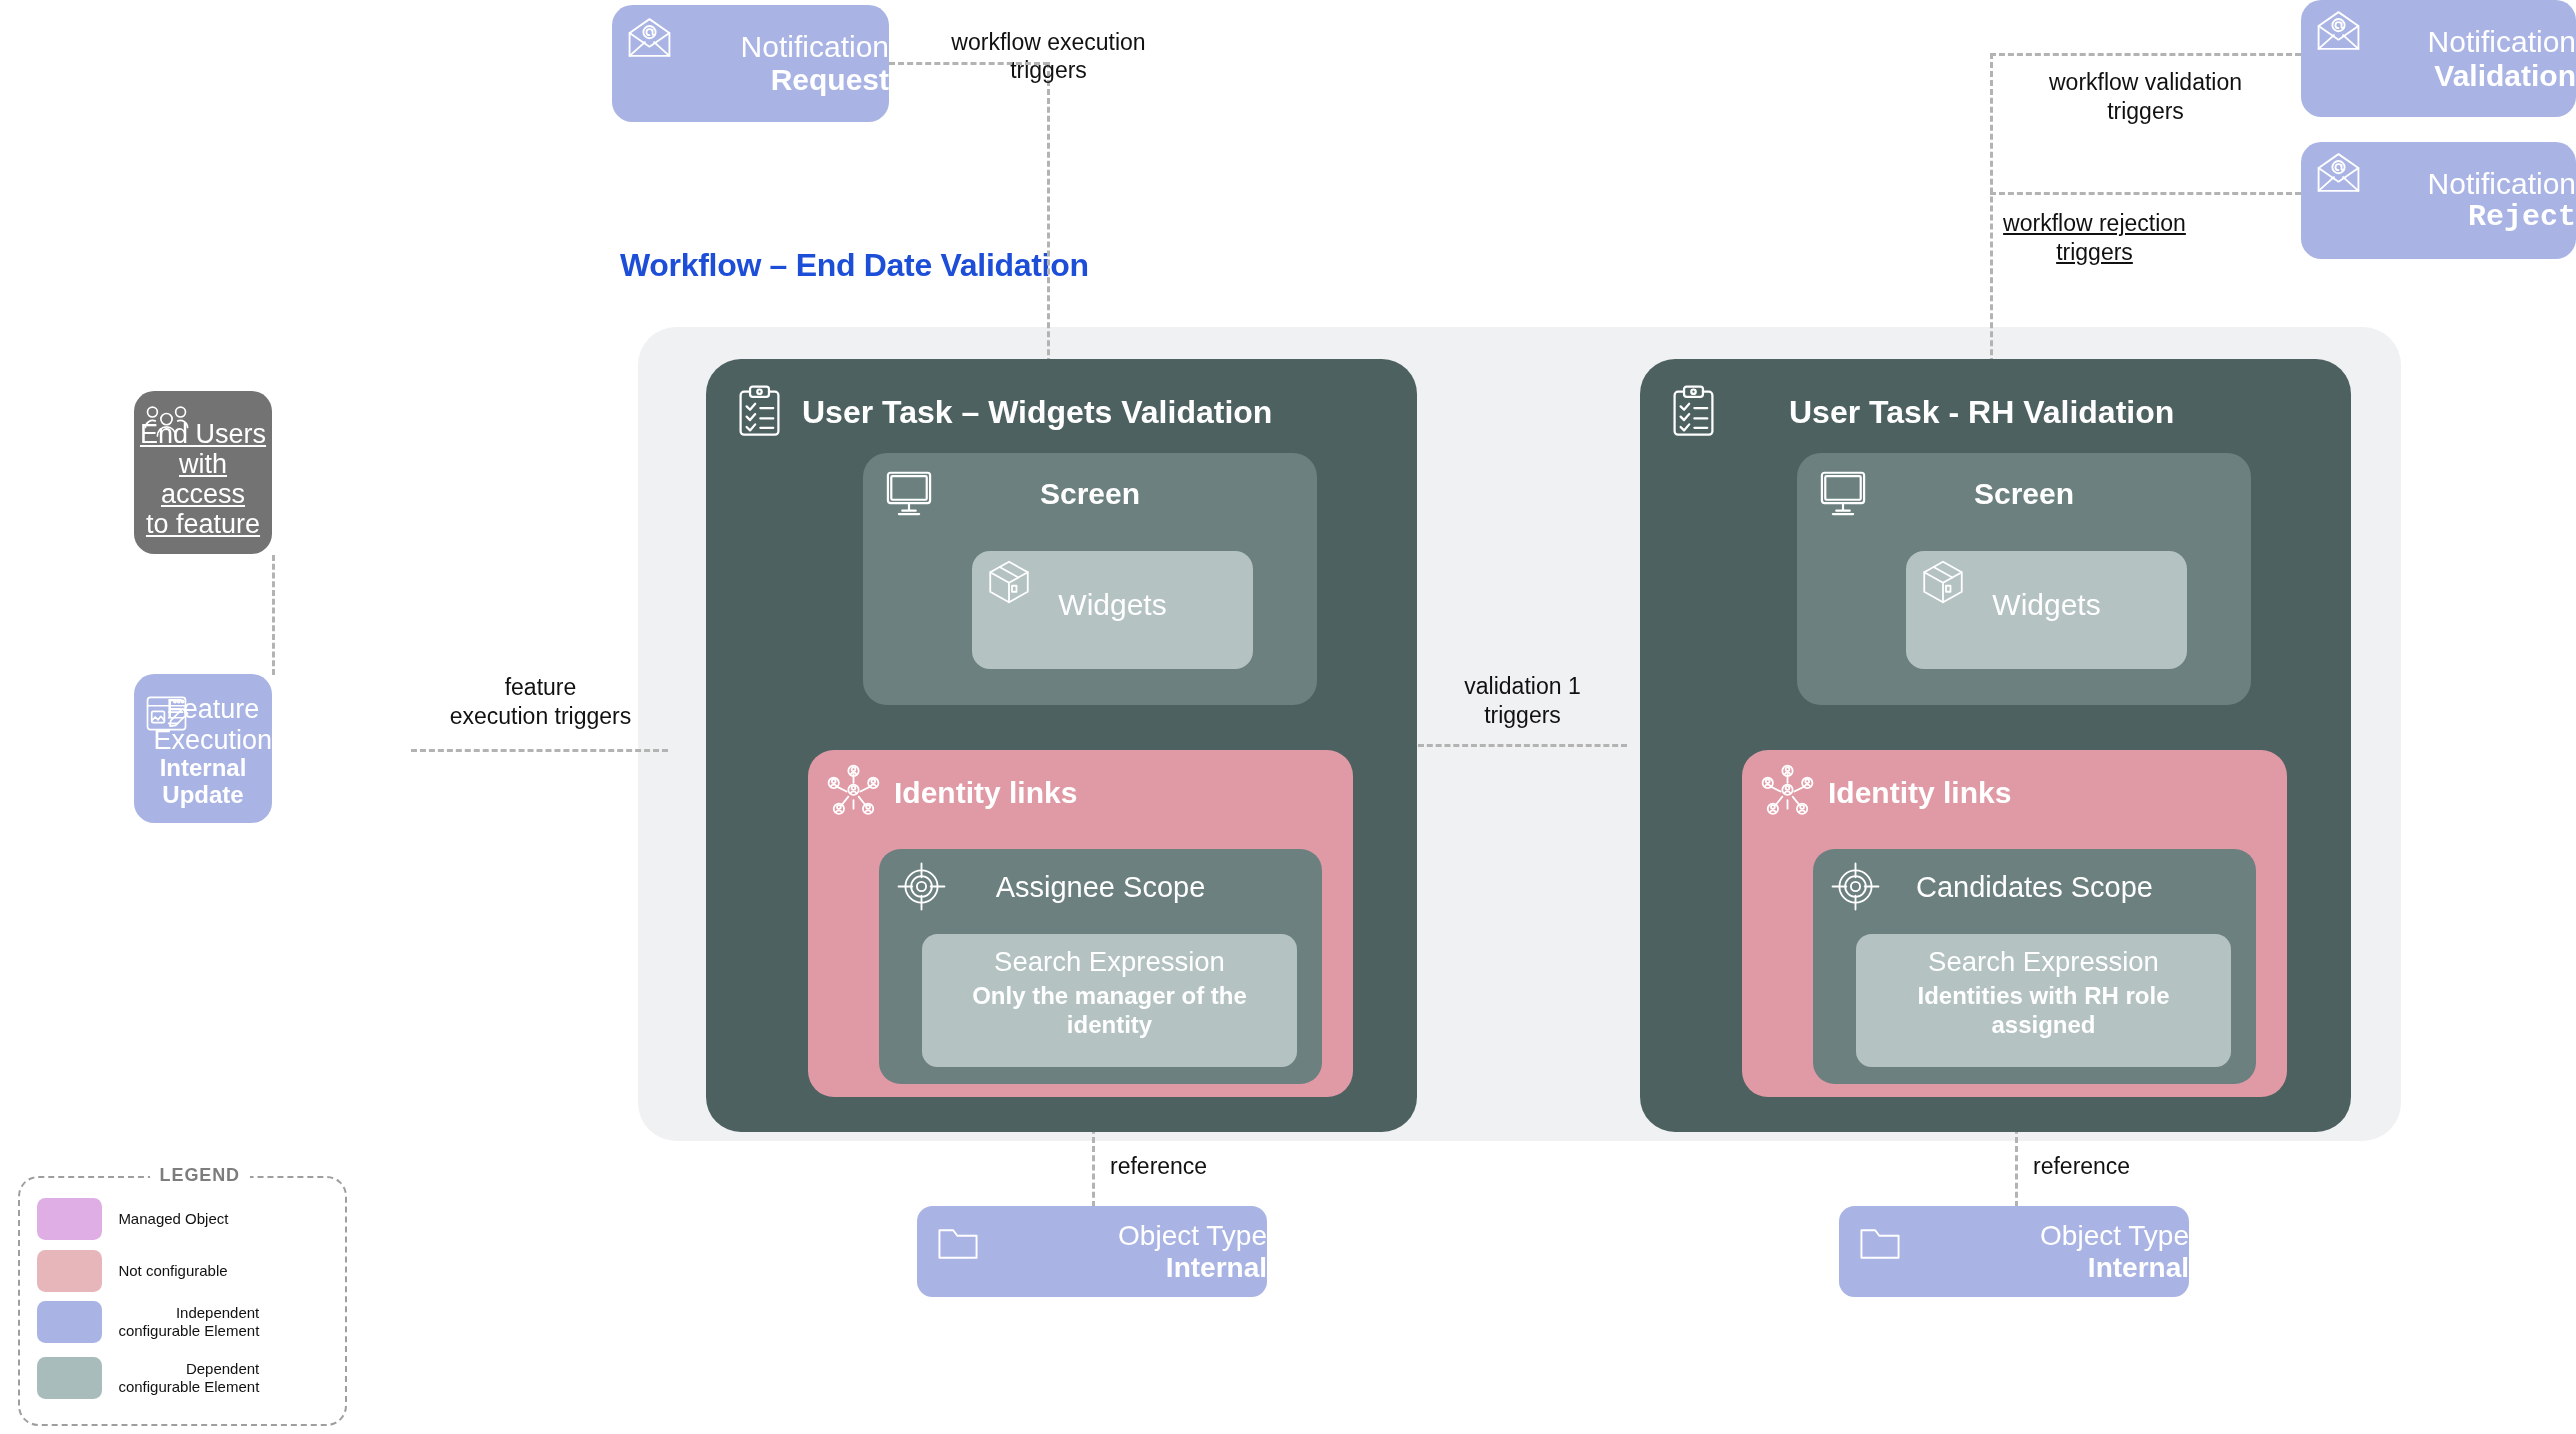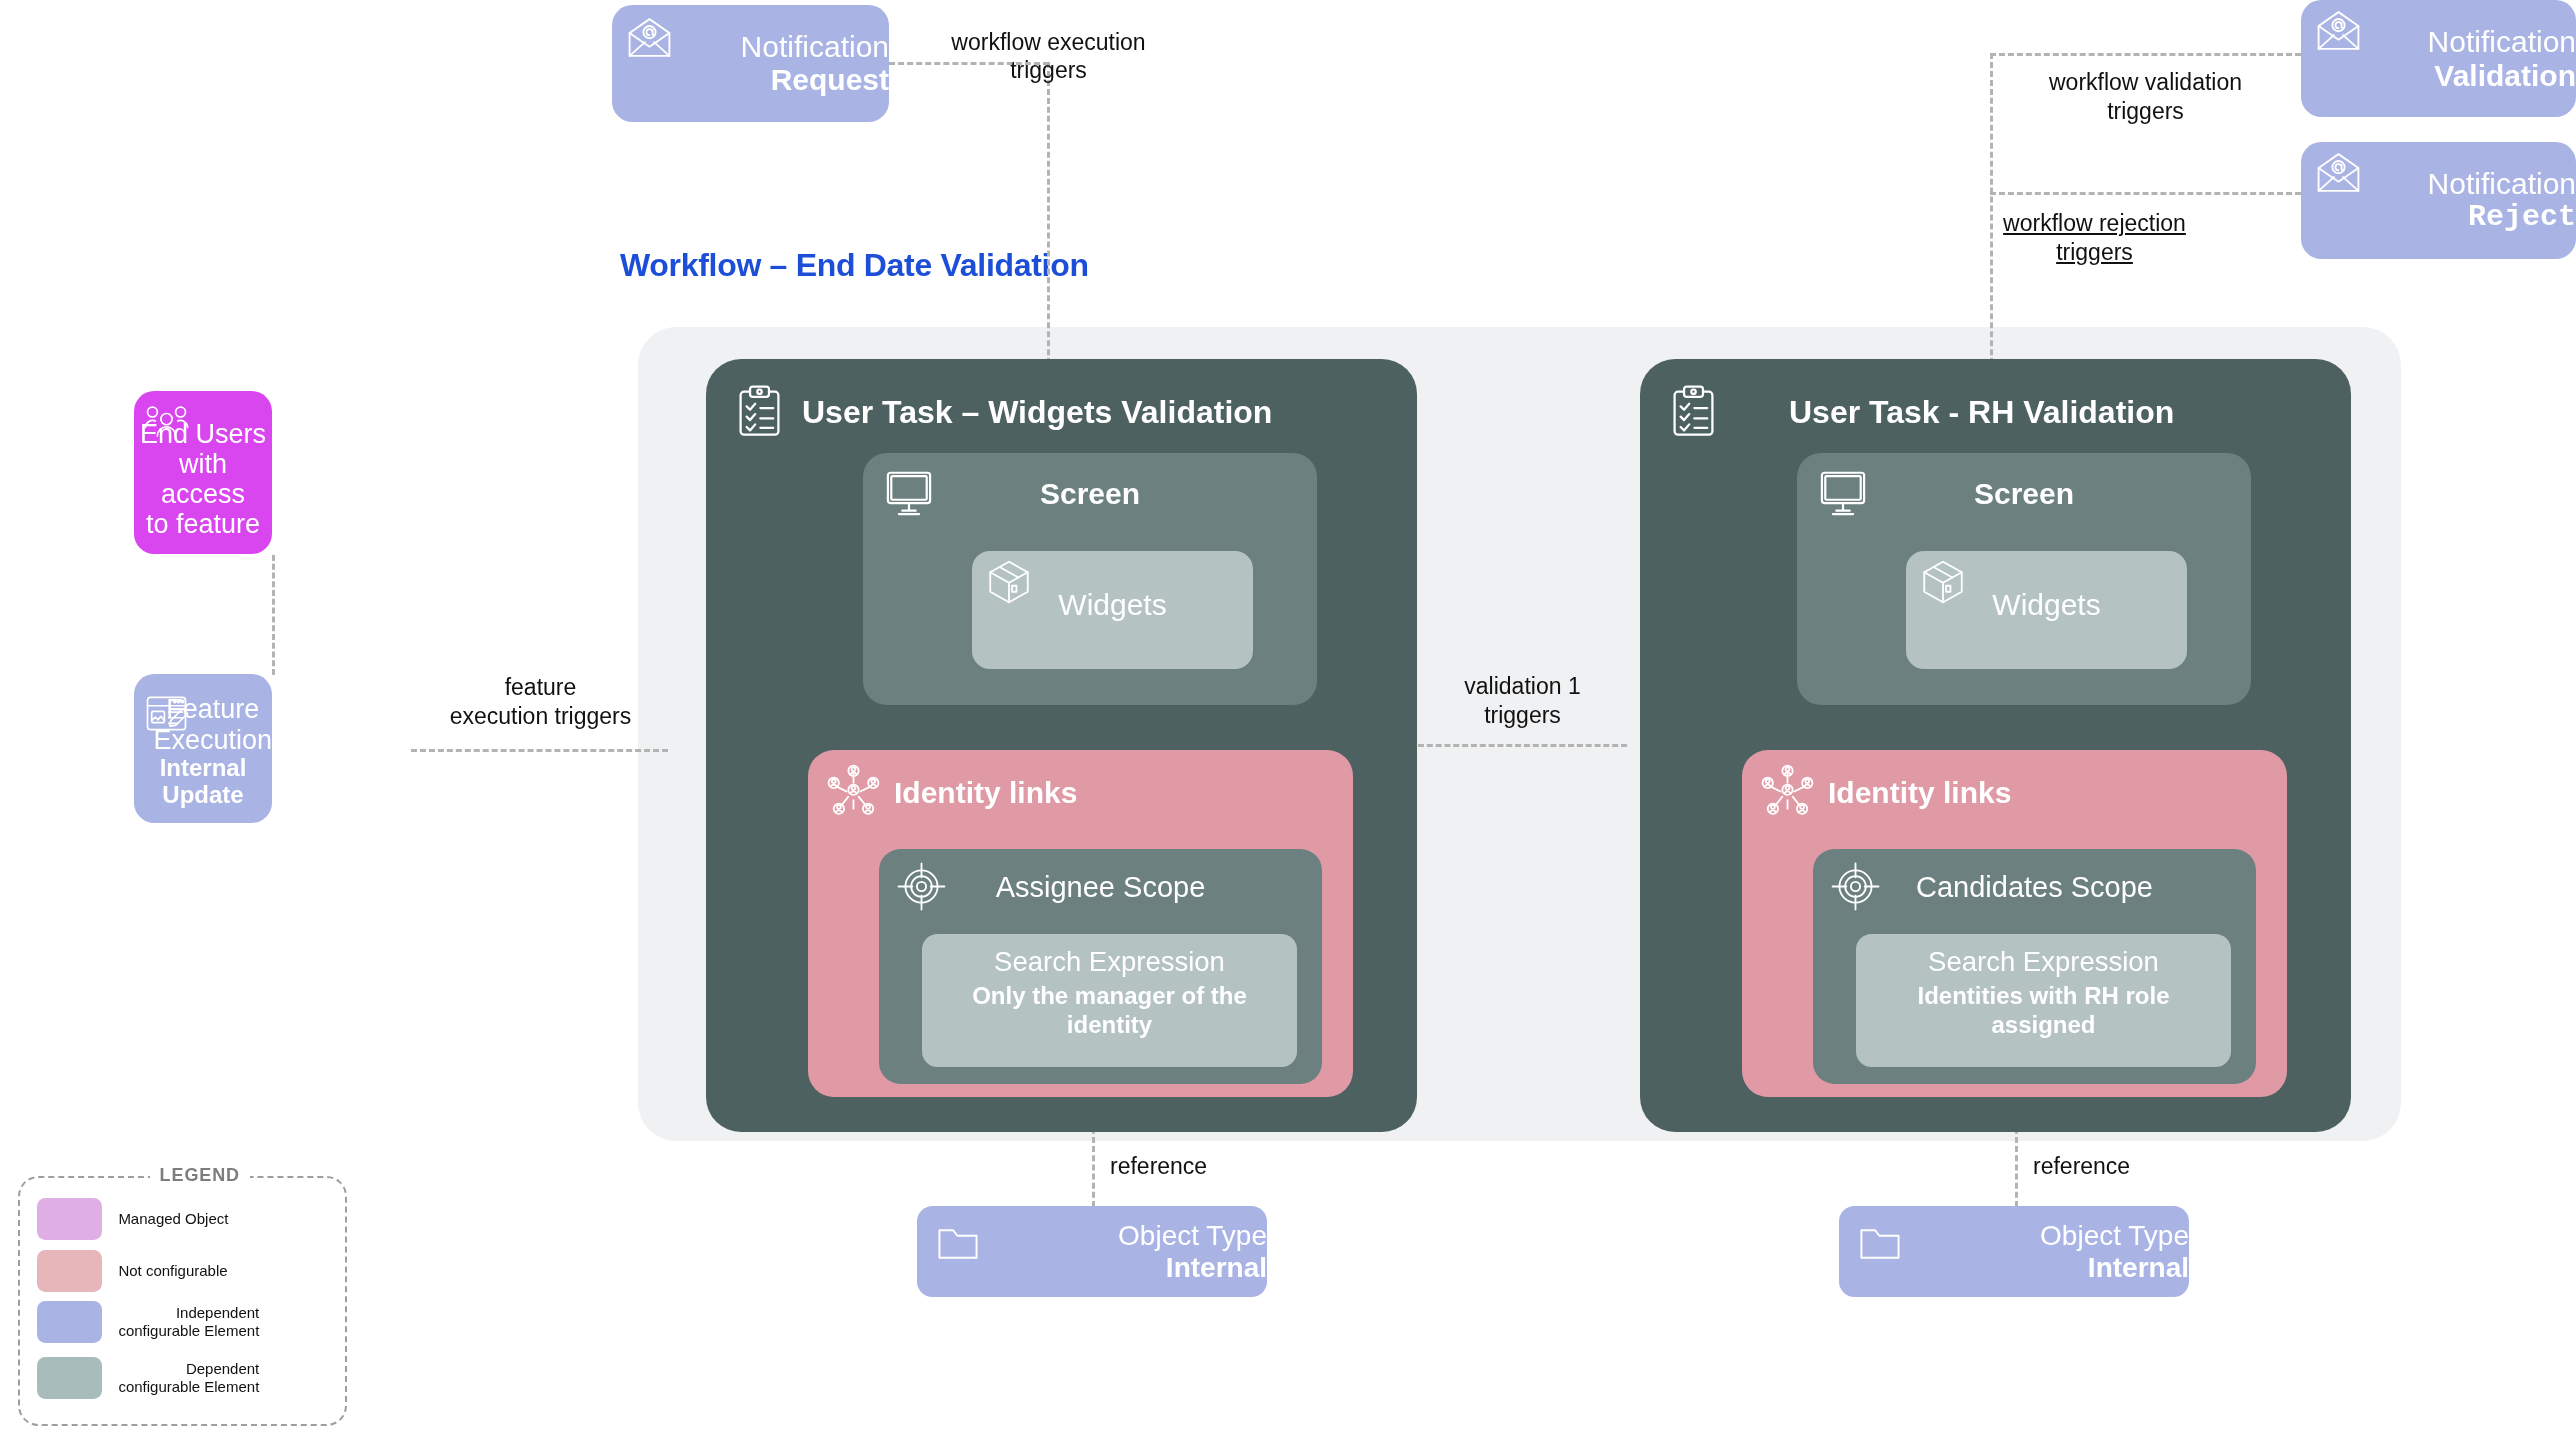--- a/index.html
+++ b/index.html
@@ -12,21 +12,21 @@
   .node{
     position:absolute;box-sizing:border-box;border-radius:20.3px;
     display:flex;flex-direction:column;align-items:center;justify-content:center;
     color:#ffffff;text-align:center;line-height:1.12;
   }
   .node .n-title{font-weight:400;}
   .node .n-sub{font-weight:bold;}
   .node .ico{position:absolute;display:block;}
 
   .blue{background:#aab4e4;align-items:flex-end;}
-  .purple{background:#d946ef;}
+  .purple{background:#737373;text-decoration:underline;}
   .pink{background:#e09aa5;}
   .dark{background:#4d6160;}
   .mid{background:#6b807f;}
   .light{background:#b4c2c2;}
   .wrapper-bg{background:#f0f1f2;}
 
   
   .conn-h{position:absolute;border-top:3px dashed #b3b3b3;height:0;}
   .conn-v{position:absolute;border-left:3px dashed #b3b3b3;width:0;}
   .conn-label{

